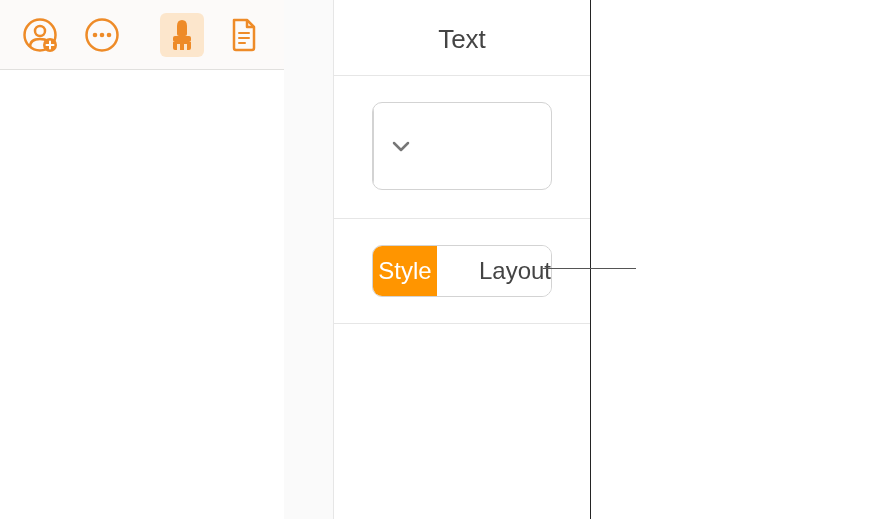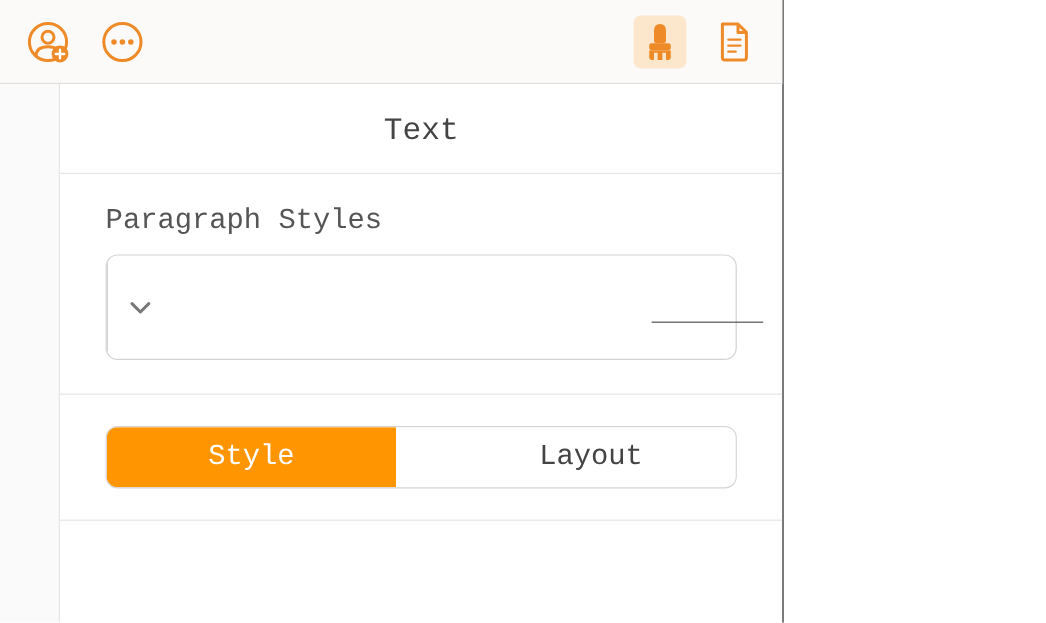--- a/index.html
+++ b/index.html
@@ -10,25 +10,24 @@
     body {
       font-family: -apple-system, BlinkMacSystemFont, "Helvetica Neue", Helvetica, Arial, sans-serif;
       width: 872px;
       height: 519px;
       overflow: hidden;
       background: #ffffff;
       position: relative;
     }
     .app {
       display: flex;
-      flex-direction: column;
-      width: 653px;
+      flex-direction: row;
+      width: 591px;
       height: 519px;
       border-right: 1.5px solid #242424;
-      font-family: Liberation Mono, monospace;
     }
     .toolbar {
       height: 70px;
       background: #fcfaf9;
       border-bottom: 1px solid #e1e0de;
       display: flex;
       align-items: center;
       padding: 0 18px;
       gap: 18px;
     }
@@ -195,21 +194,20 @@
       </svg>
     </div>
   </div>
 
   <div class="main-row">
     <div class="left-edge"></div>
     <div class="panel">
       <div class="panel-title">Text</div>
 
       <div class="section">
-        <div class="section-label">Paragraph Styles</div>
         <div class="style-dropdown">
           <div class="style-dropdown-arrow">
             <svg width="18" height="12" viewBox="0 0 18 12">
               <path d="M 2 3 L 9 10 L 16 3" fill="none" stroke="#777" stroke-width="2.5" stroke-linecap="round" stroke-linejoin="round"></path>
             </svg>
           </div>
         </div>
       </div>
 
       <div class="seg-section">

